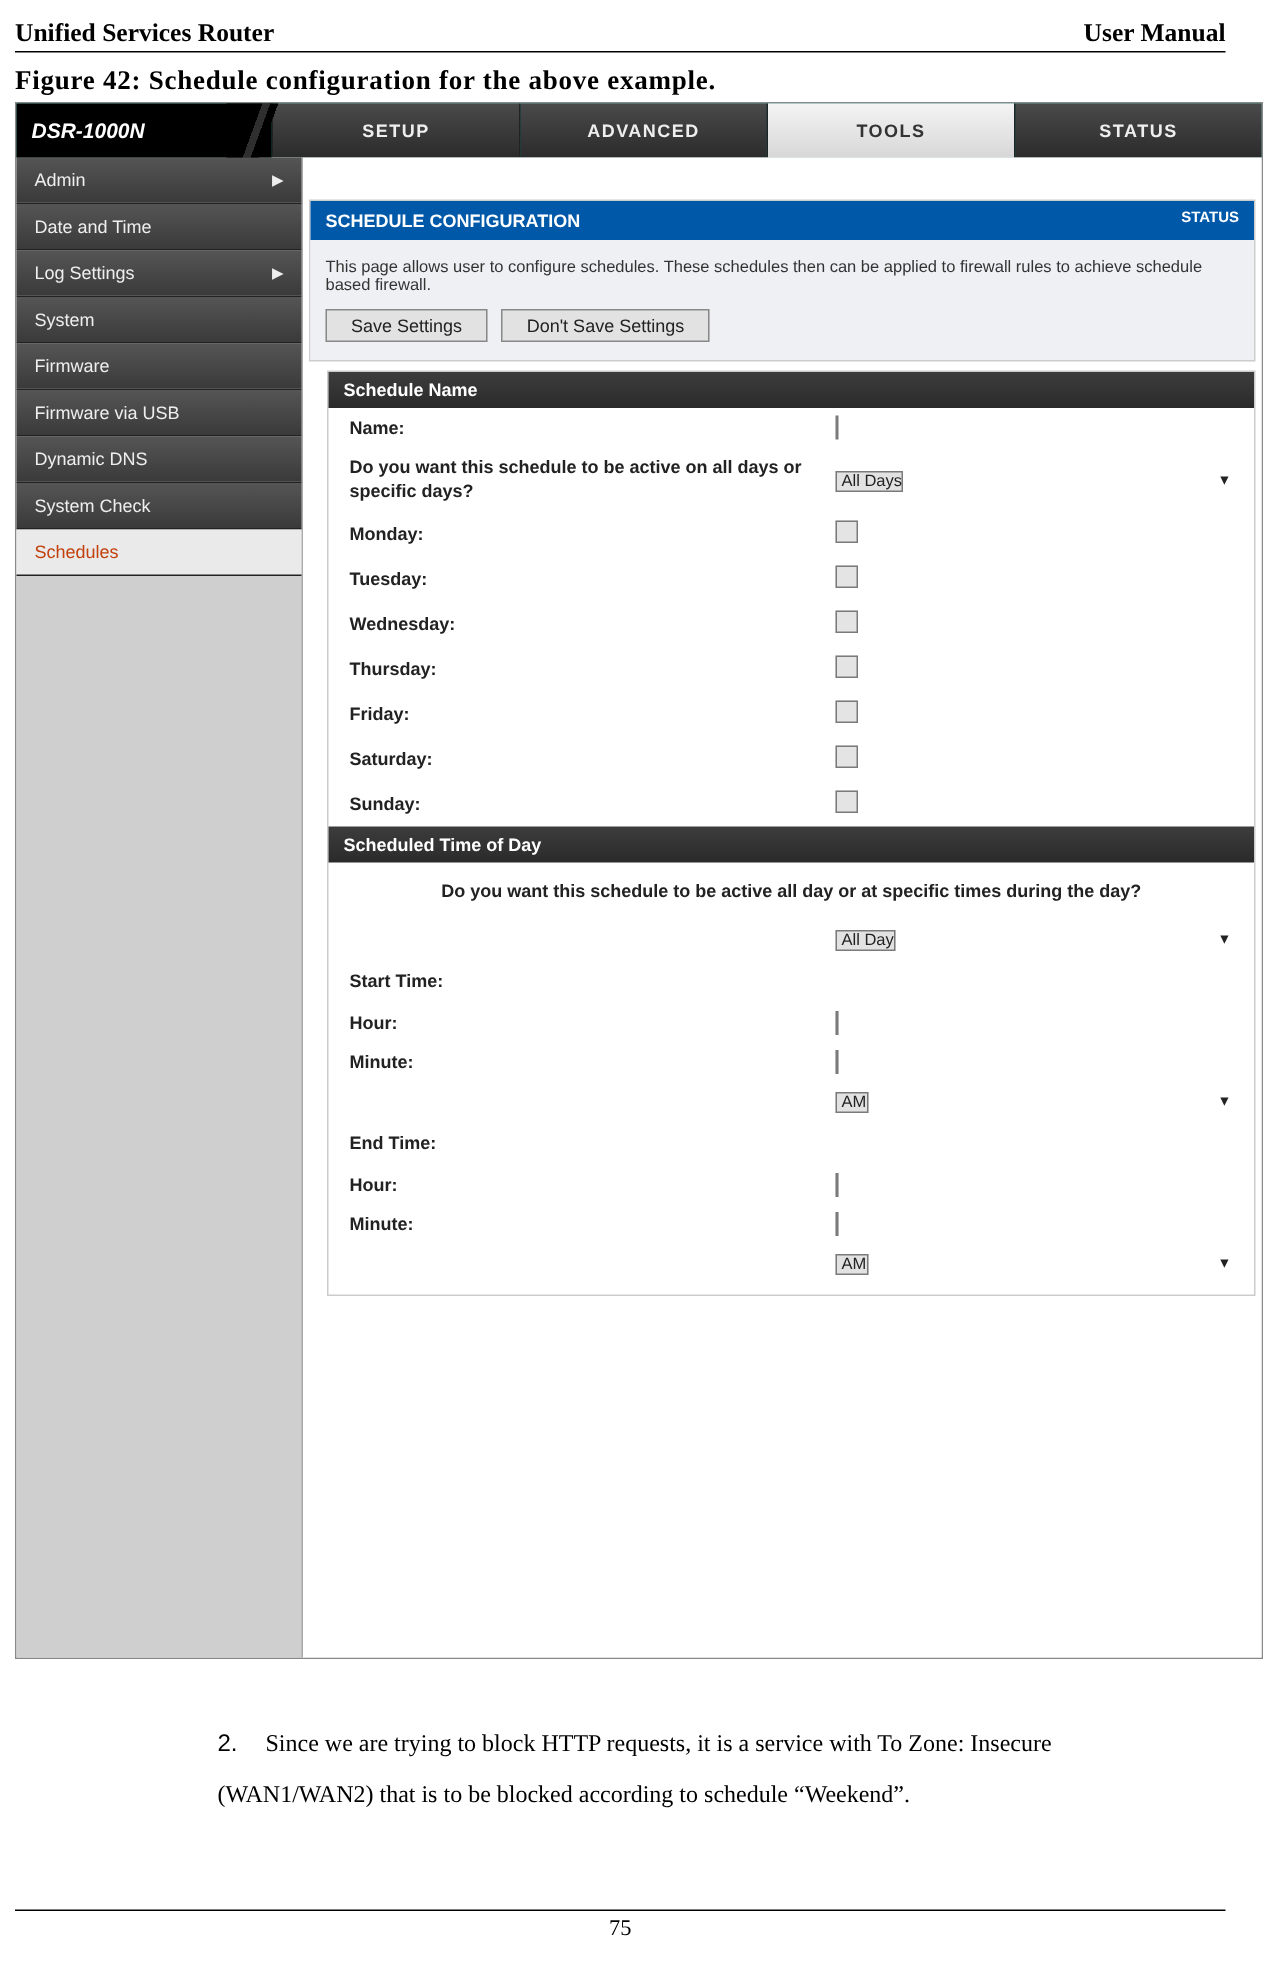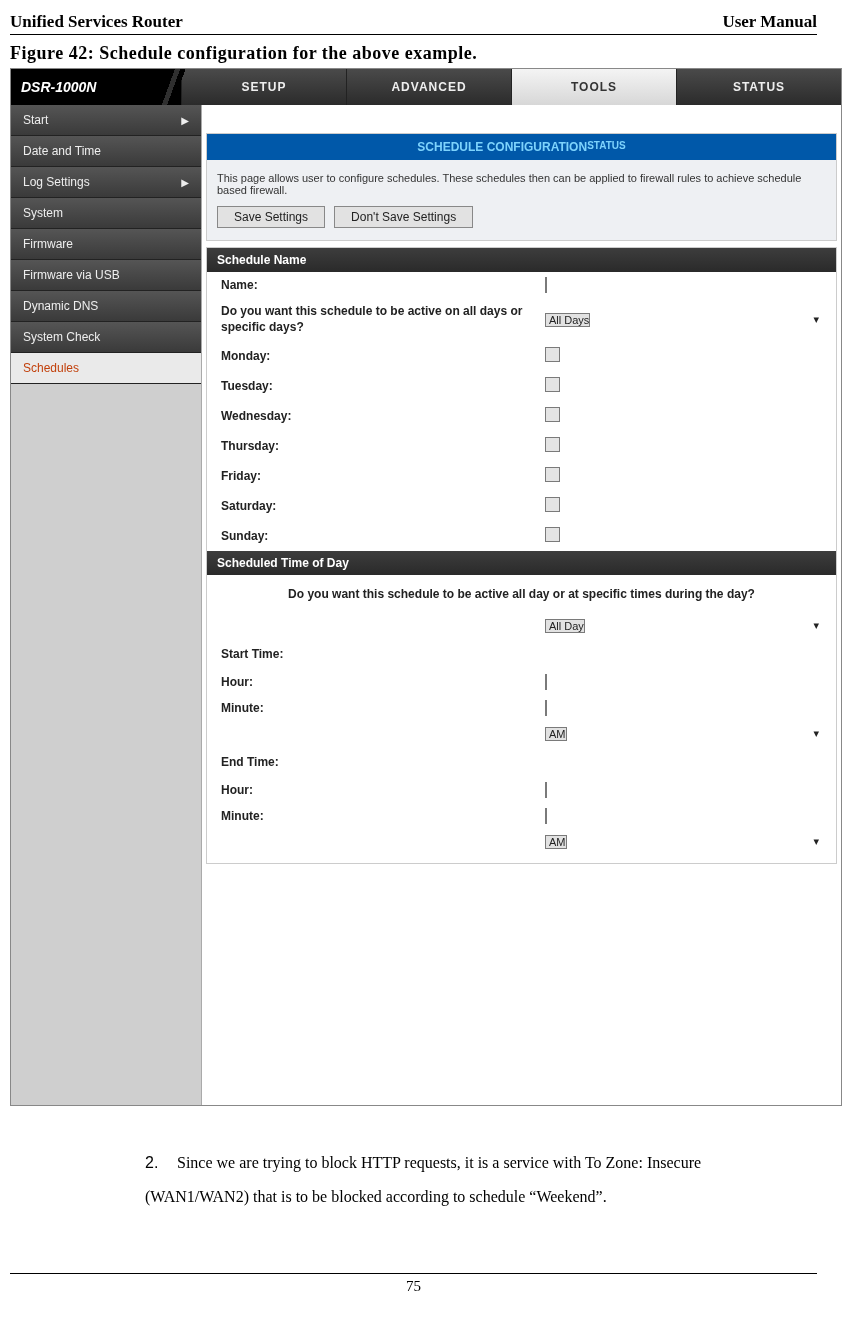--- a/index.html
+++ b/index.html
@@ -100,25 +100,25 @@
   }
   .sb-arrow { font-size:10px; }
   .main {
     flex:1;
     background:#fff;
     padding: 28px 4px 10px 4px;
   }
   .panel { border:1px solid #ccc; }
   .panel-title {
     background:#0058a9;
-    color:#7dd3fc;
+    color:#ffffff;
     font-weight:bold;
     padding:6px 10px;
     display:flex;
-    justify-content:center;
+    justify-content:space-between;
     font-size:12px;
   }
   .panel-title .logout { font-size:10px; font-weight:bold; }
   .panel-desc {
     background:#eef0f3;
     padding:12px 10px;
     font-size:11px;
     color:#333;
   }
   .btnbar { margin-top:10px; }
@@ -214,21 +214,21 @@
       <div class="tn-logo">DSR-1000N</div>
       <div class="tn-item">SETUP</div>
       <div class="tn-item">ADVANCED</div>
       <div class="tn-item active">TOOLS</div>
       <div class="tn-item">STATUS</div>
     </div>
 
     <div class="app-body">
       <div class="sidebar">
         <div class="sb-item">
-          <span>Start</span>
+          <span>Admin</span>
           <span class="sb-arrow">▶</span>
         </div>
         <div class="sb-item">
           <span>Date and Time</span>
         </div>
         <div class="sb-item">
           <span>Log Settings</span>
           <span class="sb-arrow">▶</span>
         </div>
         <div class="sb-item">
@@ -259,21 +259,21 @@
           </div>
           <div class="panel-desc">
             <div>This page allows user to configure schedules. These schedules then can be applied to firewall rules to achieve schedule based firewall.</div>
             <div class="btnbar">
               <span class="wbtn">Save Settings</span>
               <span class="wbtn">Don't Save Settings</span>
             </div>
           </div>
         </div>
 
-        <div class="panel" style="margin-top:6px;">
+        <div class="panel" style="margin-top:6px;margin-left:12px;">
           <div class="section-head">Schedule Name</div>
           <div class="form-row">
             <div class="lbl">Name:</div>
             <div class="ctl"><span class="tinput"></span></div>
           </div>
 
           <div class="form-row">
             <div class="lbl" style="line-height:1.3;">Do you want this schedule to be active on all days or specific days?</div>
             <div class="ctl">
               <span class="sel">

